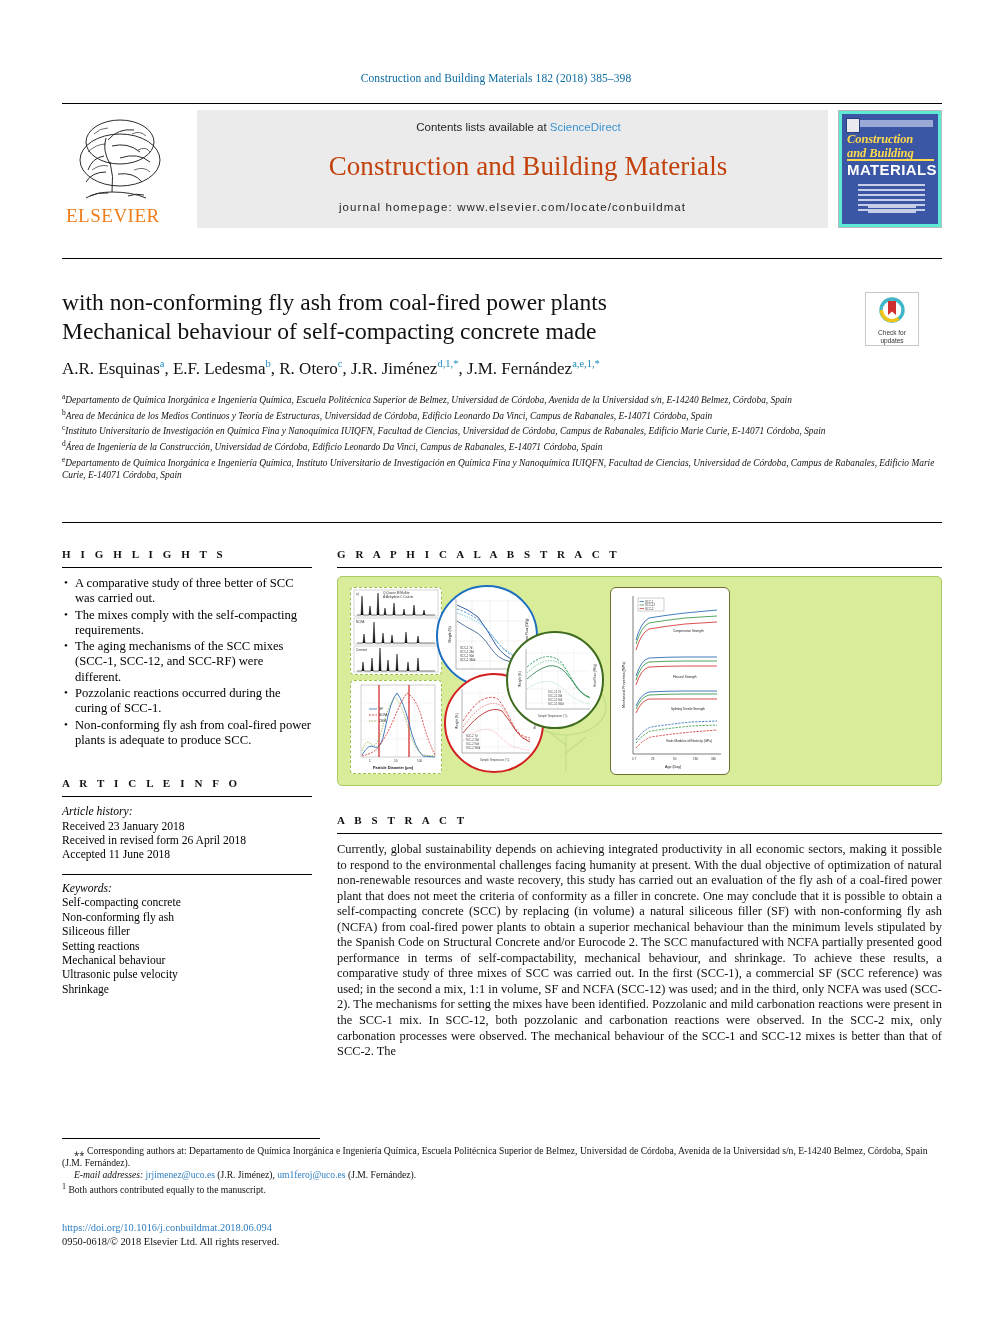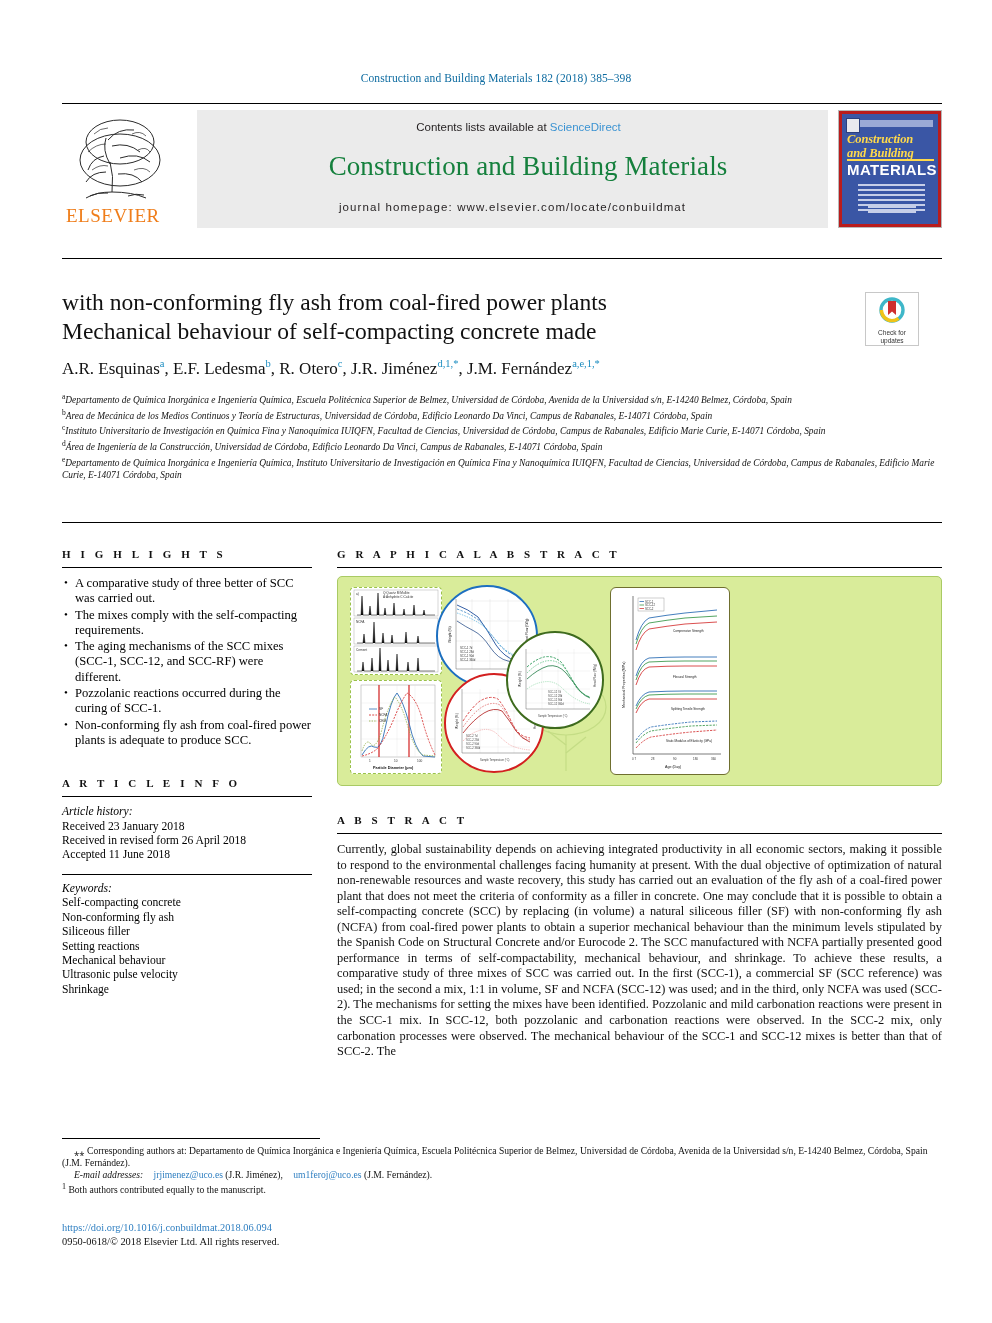--- a/index.html
+++ b/index.html
@@ -76,37 +76,37 @@
     font-family: "Liberation Sans", sans-serif;
     font-size: 11.5px;
     color: #231f20;
     padding-left: 12px;
   }
   .sd-link { color: #3b93d2; }
   .journal-title {
     margin-top: 18px;
     font-family: "Liberation Serif", serif;
     font-size: 27px;
-    color: #15803d;
+    color: #c2410c;
     letter-spacing: .1px;
     margin-left: 31px;
   }
   .homepage-line {
     margin-top: 19px;
     font-family: "Liberation Sans", sans-serif;
     font-size: 11.5px;
     letter-spacing: 1.1px;
     color: #231f20;
   }
   .cover-thumb {
     flex: 0 0 104px;
     width: 104px;
     margin-left: 10px;
     border: 1px solid #b9b9b9;
-    background: #b91c1c;
+    background: #5eead4;
     padding: 3px;
     box-sizing: border-box;
     position: relative;
   }
   .cover-inner {
     width: 100%;
     height: 100%;
     background: #3a56a5;
     position: relative;
     overflow: hidden;
@@ -304,21 +304,21 @@
     position: absolute;
     left: 62px; top: 1145px;
     width: 880px;
     font-family: "Liberation Serif", serif;
     font-size: 9.6px;
     line-height: 12.1px;
     color: #111;
   }
   .footnotes .ind { text-indent: 12px; }
   .footnotes .em { font-style: italic; }
-  a.mail { color: #2f7fc1; text-decoration: none; margin-left: 8px; }
+  a.mail { color: #2f7fc1; text-decoration: none; }
 
   .doi-line {
     position: absolute;
     left: 62px; top: 1222px;
     font-family: "Liberation Serif", serif;
     font-size: 10.4px;
     color: #2f7fc1;
   }
   .copyright-line {
     position: absolute;

